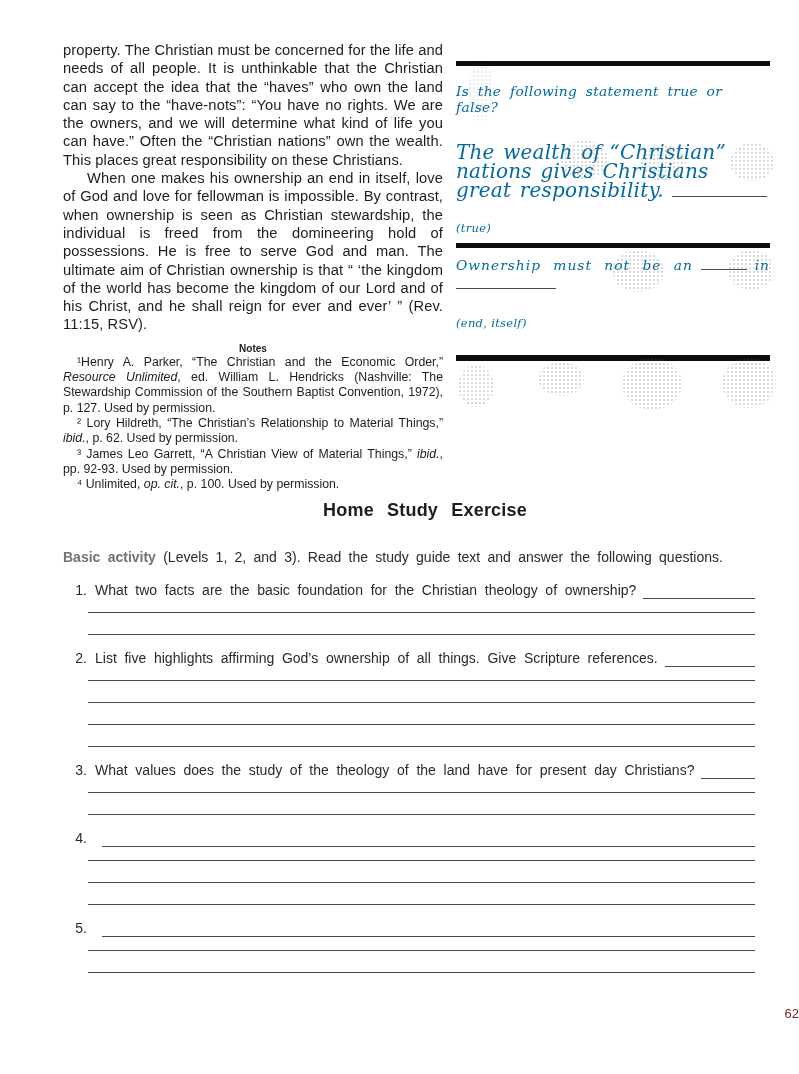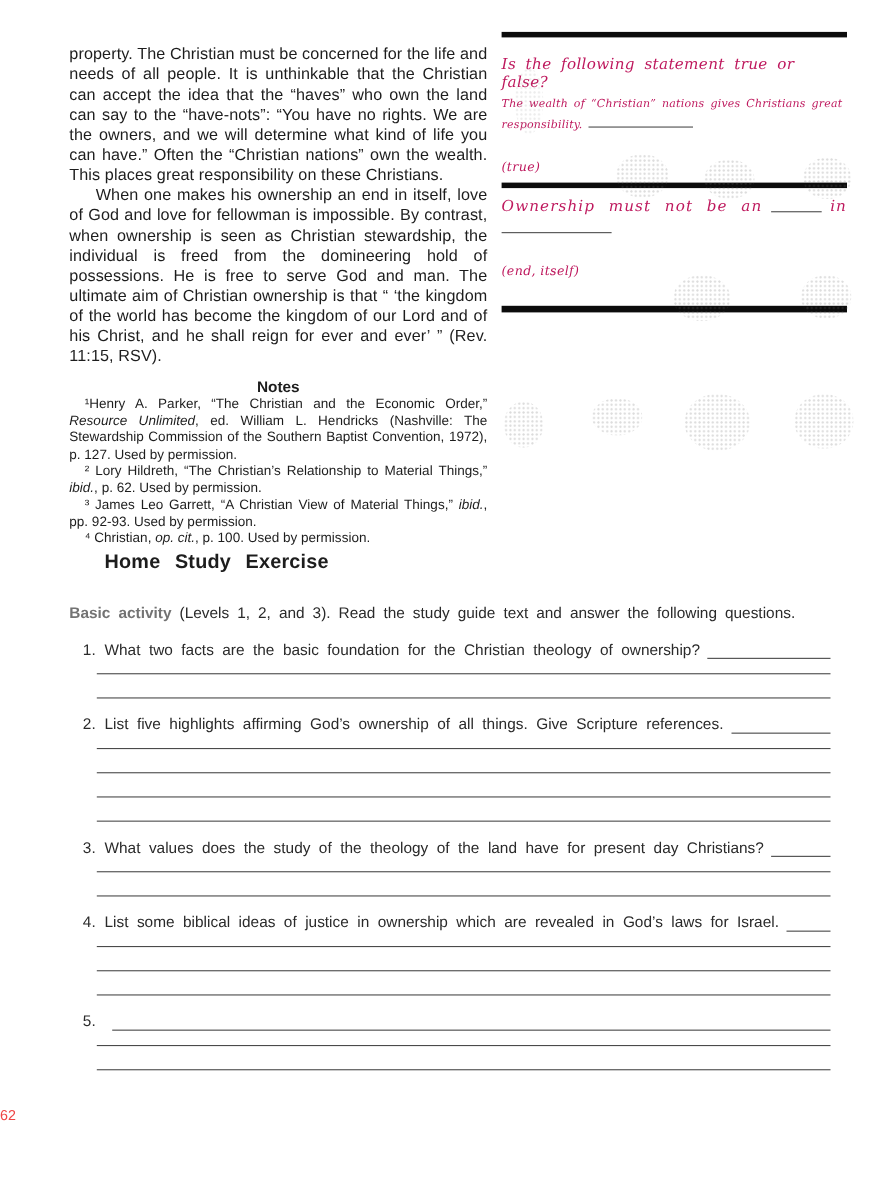--- a/index.html
+++ b/index.html
@@ -6,84 +6,84 @@
   .page {
     position:relative; width:799px; height:1074px; background:#ffffff;
     font-family:"Liberation Sans", sans-serif; color:#1d1d1d; overflow:hidden;
   }
 
   
   .left-col { position:absolute; left:63px; top:41px; width:380px; }
   .body-par { font-size:14.7px; line-height:18.3px; text-align:justify; margin:0; letter-spacing:0.1px; }
   .body-par.indent { text-indent:24px; }
   .notes { margin-top:9px; }
-  .notes-heading { font-size:14px; font-weight:bold; text-align:center; margin:0 0 1px 0; }
+  .notes-heading { font-size:10px; font-weight:bold; text-align:center; margin:0 0 1px 0; }
   .footnote { font-size:12.3px; line-height:15.3px; text-align:justify; margin:0; text-indent:14px; }
   .footnote em { font-style:italic; }
 
   
   .right-col {
-    position:absolute; left:456px; top:29px; width:314px;
-    font-family:"DejaVu Serif", serif; font-style:italic; color:#be185d;
+    position:absolute; left:456px; top:61px; width:314px;
+    font-family:"DejaVu Serif", serif; font-style:italic; color:#0369a1;
   }
   .bar { height:5px; background:#0c0c0c; }
   .bar.thick { height:6px; }
   .review-prompt { font-size:13.8px; margin:17px 0 0 0; word-spacing:4px; letter-spacing:0.3px; }
-  .review-statement { font-size:10px; line-height:19px; margin:2px 0 0 0; word-spacing:2px; letter-spacing:0.2px; }
+  .review-statement { font-size:20px; line-height:19px; margin:28px 0 0 0; word-spacing:2px; letter-spacing:0.2px; }
   .blank-inline { display:inline-block; width:95px; border-bottom:1.5px solid #4d4d4d; }
   .answer-small { font-size:11.5px; margin:21px 0 0 0; letter-spacing:0.3px; }
   .bar2 { margin-top:8px; }
   .fillin-row { display:flex; align-items:baseline; font-size:13.8px; margin-top:9px; word-spacing:7px; letter-spacing:1px; }
   .fillin-blank { flex:1; border-bottom:1.5px solid #4d4d4d; margin:0 8px; align-self:flex-end; height:1px; margin-bottom:3px; }
   .blank-line2 { width:100px; height:15px; border-bottom:1.5px solid #4d4d4d; }
   .answer-small.second { margin-top:27px; }
   .bar3 { margin-top:25px; }
 
   
   .speckle {
     position:absolute; border-radius:50%;
     background-image: radial-gradient(rgba(110,110,110,0.45) 0.7px, transparent 1.3px);
     background-size:4px 4px; opacity:0.55; pointer-events:none;
   }
 
   
   .main { position:absolute; left:63px; top:500px; width:692px; }
   .exercise-title {
-    font-size:18px; font-weight:bold; text-align:left; margin:0 0 0 32px;
+    font-size:18px; font-weight:bold; text-align:center; margin:0 0 0 32px;
     word-spacing:8px; letter-spacing:0.2px; white-space:nowrap;
   }
   .exercise-intro { margin-top:28px; font-size:14px; word-spacing:3.4px; white-space:nowrap; color:#2a2a2a; }
   .exercise-intro b { color:#737373; }
   .questions { margin-top:17px; }
   .question { margin-bottom:15px; }
   .q-row { display:flex; align-items:baseline; font-size:14px; height:20px; color:#2a2a2a; }
   .q-num { flex:none; width:24px; text-align:right; padding-right:8px; }
   .q-text { white-space:nowrap; word-spacing:3.8px; }
   .q-tail { flex:1; border-bottom:1px solid #474747; margin-left:7px; align-self:flex-end; margin-bottom:3px; min-width:10px; }
   .a-lines { margin-left:25px; }
   .a-line { height:21px; border-bottom:1px solid #4a4a4a; }
   .a-line:first-child { height:10px; }
 
-  .page-num { position:absolute; top:1006px; left:0; width:799px; text-align:left; font-size:13px; color:#ef4444; }
+  .page-num { position:absolute; top:1006px; left:0; width:799px; text-align:right; font-size:13px; color:#7f1d1d; }
 </style>
 </head>
 <body>
 
 <div class="page">
 
   <div class="left-col">
     <p class="body-par">property. The Christian must be concerned for the life and needs of all people. It is unthinkable that the Christian can accept the idea that the “haves” who own the land can say to the “have-nots”: “You have no rights. We are the owners, and we will determine what kind of life you can have.” Often the “Christian nations” own the wealth. This places great responsibility on these Christians.</p>
     <p class="body-par indent">When one makes his ownership an end in itself, love of God and love for fellowman is impossible. By contrast, when ownership is seen as Christian stewardship, the individual is freed from the domineering hold of possessions. He is free to serve God and man. The ultimate aim of Christian ownership is that “ ‘the kingdom of the world has become the kingdom of our Lord and of his Christ, and he shall reign for ever and ever’ ” (Rev. 11:15, RSV).</p>
 
     <div class="notes">
       <p class="notes-heading">Notes</p>
       <p class="footnote"><span>¹Henry A. Parker, “The Christian and the Economic Order,” </span><em>Resource Unlimited</em><span>, ed. William L. Hendricks (Nashville: The Stewardship Commission of the Southern Baptist Convention, 1972), p. 127. Used by permission.</span></p>
       <p class="footnote"><span>² Lory Hildreth, “The Christian’s Relationship to Material Things,” </span><em>ibid.</em><span>, p. 62. Used by permission.</span></p>
       <p class="footnote"><span>³ James Leo Garrett, “A Christian View of Material Things,” </span><em>ibid.</em><span>, pp. 92-93. Used by permission.</span></p>
-      <p class="footnote"><span>⁴ Christian, </span><em>op. cit.</em><span>, p. 100. Used by permission.</span></p>
+      <p class="footnote"><span>⁴ Unlimited, </span><em>op. cit.</em><span>, p. 100. Used by permission.</span></p>
     </div>
   </div>
 
   <div class="right-col">
     <div class="bar"></div>
     <p class="review-prompt">Is the following statement true or false?</p>
     <p class="review-statement"><span>The wealth of “Christian” nations gives Christians great responsibility.</span> <span class="blank-inline"></span></p>
     <p class="answer-small">(true)</p>
     <div class="bar bar2"></div>
     <div class="fillin-row">
@@ -147,21 +147,20 @@
         </div>
         <div class="a-lines">
           <div class="a-line"></div>
           <div class="a-line"></div>
         </div>
       </div>
 
       <div class="question">
         <div class="q-row">
           <span class="q-num">4.</span>
-          <span class="q-text">List some biblical ideas of justice in ownership which are revealed in God’s laws for Israel.</span>
           <span class="q-tail"></span>
         </div>
         <div class="a-lines">
           <div class="a-line"></div>
           <div class="a-line"></div>
           <div class="a-line"></div>
         </div>
       </div>
 
       <div class="question">

